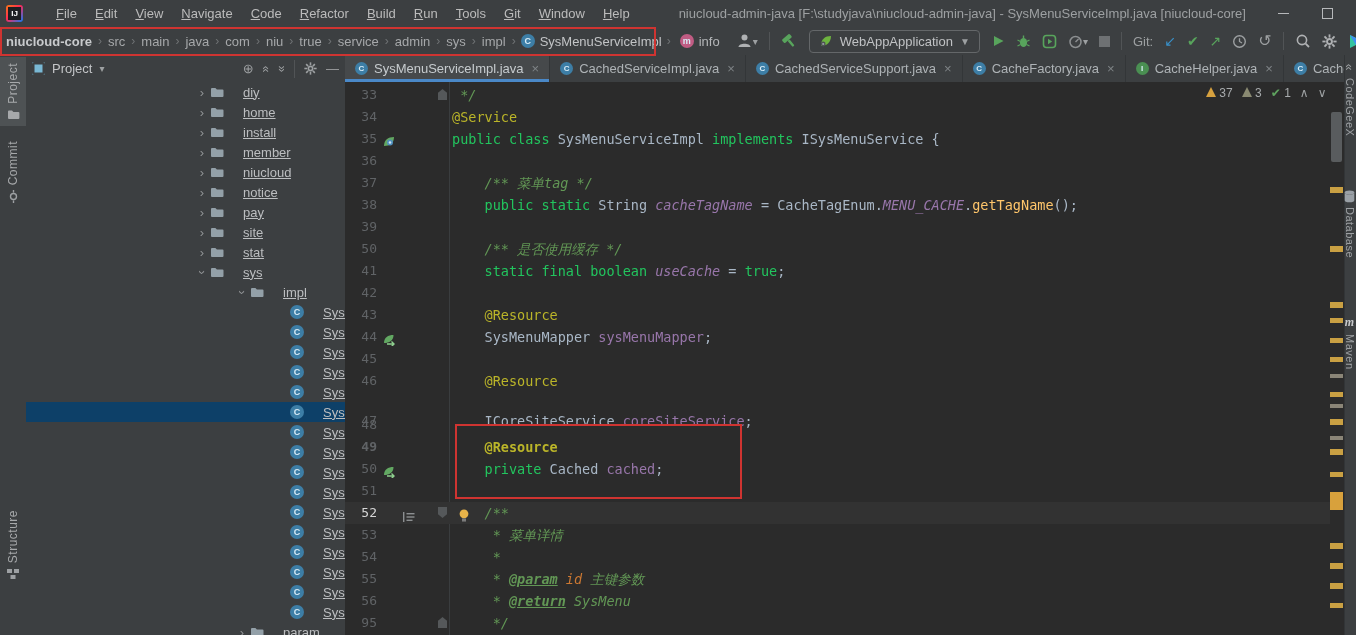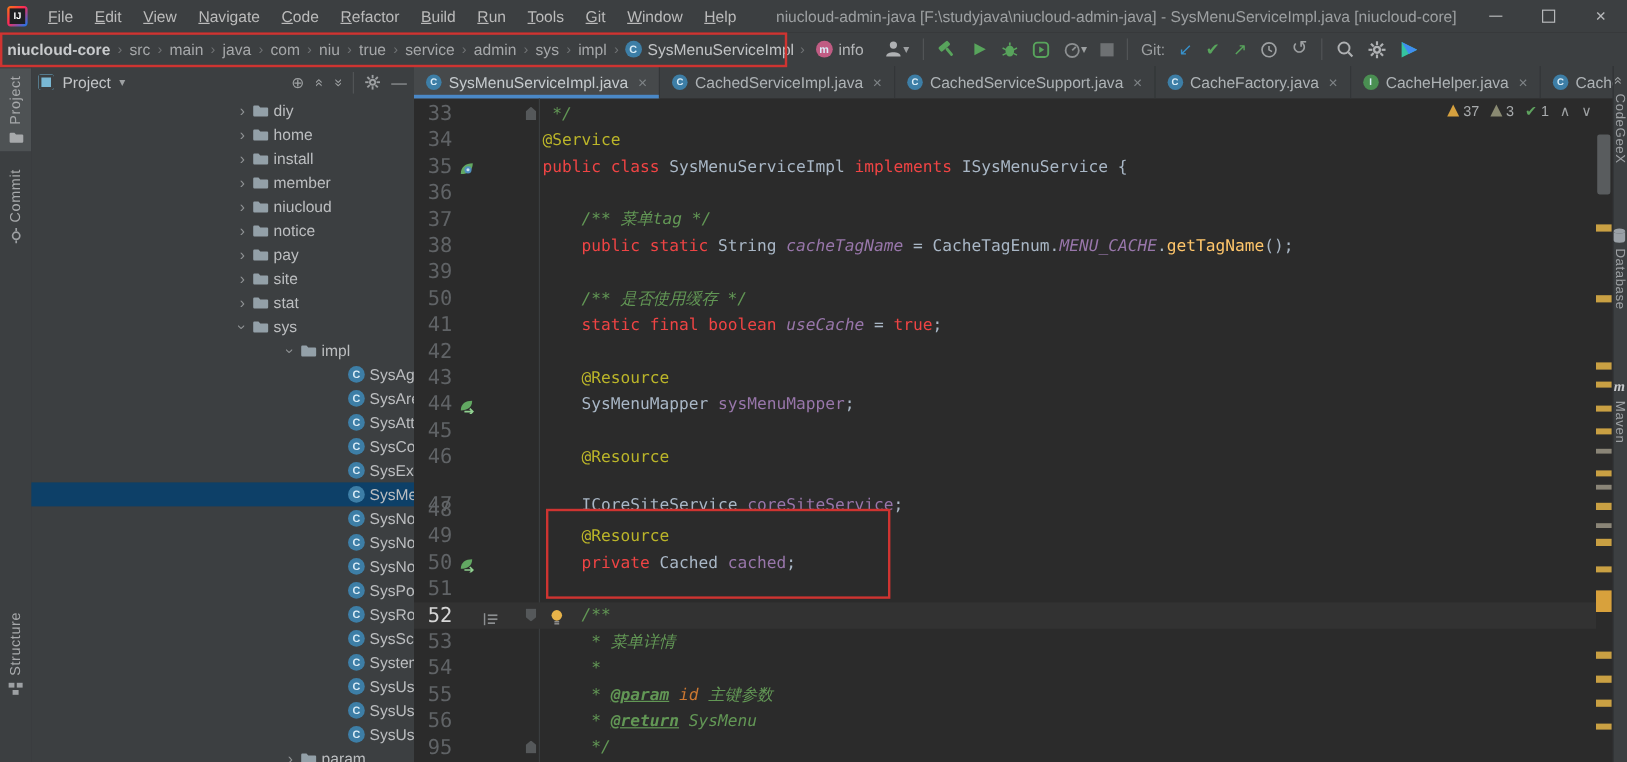--- a/index.html
+++ b/index.html
@@ -1,20 +1,20 @@
 <!DOCTYPE html>
 <html><head>
 <meta charset="utf-8">
 <style>
   html,body{margin:0;padding:0;background:#1e1e1e;}
   #app{position:relative;width:1356px;height:635px;background:#2b2b2b;overflow:hidden;
        font-family:"Liberation Sans",sans-serif;color:#bbbbbb;font-size:13px;}
   
   .titlebar{position:absolute;left:0;top:0;width:1356px;height:27px;background:#3c3f41;
-            display:flex;align-items:center;gap:0;}
+            display:flex;align-items:center;gap:16px;}
   .logo{width:17px;height:17px;margin:0 8px 0 6px;border-radius:3px;
         background:linear-gradient(135deg,#f97a12,#fe2857 45%,#087cfa);position:relative;flex:0 0 auto;}
   .logo i{position:absolute;inset:2px;background:#1e1f22;font:bold 8px/13px "Liberation Sans",sans-serif;
           color:#fff;text-align:center;font-style:normal;}
   .menu-item{padding:0 9px;line-height:27px;color:#bbbbbb;}
   .menu-item::first-letter{text-decoration:underline;}
   .win-title{margin-left:24px;color:#9da0a2;white-space:nowrap;}
   .win-controls{margin-left:auto;display:flex;align-items:center;height:100%;}
   .win-btn{width:44px;height:100%;display:flex;align-items:center;justify-content:center;color:#b6b8ba;}
   .wmin{width:11px;border-top:1.5px solid #b6b8ba;display:block;}
@@ -55,42 +55,42 @@
   .pj-ticon{width:13px;height:13px;border-radius:2px;background:#4d94b8;box-shadow:inset 0 0 0 2.5px #3c3f41, inset 0 0 0 8px #79b8d4;}
   .pj-title{color:#c3c5c7;}
   .pj-actions{margin-left:auto;display:flex;align-items:center;gap:9px;color:#9da0a2;}
   .rot90{display:inline-block;transform:rotate(90deg);font-size:12px;}
   .rot-90{display:inline-block;transform:rotate(-90deg);font-size:12px;}
   .tree{position:absolute;left:0;top:27px;right:0;bottom:0;}
   .trow{position:absolute;left:0;width:319px;height:20px;display:flex;align-items:center;white-space:nowrap;}
   .trow.sel{background:#0d4068;}
   .tchev{width:16px;flex:0 0 auto;text-align:center;color:#8f9294;font-size:13px;}
   .tchev.open{transform:rotate(90deg);}
-  .tlabel{margin-left:4px;color:#bcbec0;overflow:hidden;}
+  .tlabel{margin-left:19px;color:#bcbec0;overflow:hidden;text-decoration:underline;}
   .tico{flex:0 0 auto;display:inline-flex;}
   
   .editor{position:absolute;left:345px;top:55px;width:999px;height:580px;background:#2b2b2b;}
   .tabbar{position:absolute;left:0;top:0;width:999px;height:27px;background:#3c3f41;display:flex;align-items:stretch;}
   .tab{display:flex;align-items:center;gap:6px;padding:0 10px;border-right:1px solid #333638;position:relative;color:#aeb3b6;}
   .tab .cicon{width:13px;height:13px;font-size:8px;line-height:13px;}
   .tab.active{background:#46494b;color:#c6cbce;}
   .tab.active::after{content:"";position:absolute;left:0;right:0;bottom:0;height:3px;background:#4a88c7;}
   .tab-close{color:#7f8487;font-size:13px;margin-left:2px;}
   .codepane{position:absolute;left:0;top:27px;right:0;bottom:0;}
   .gutter-line{position:absolute;left:104px;top:27px;bottom:0;width:0;border-left:1px solid #3a3d3f;}
   .line{position:absolute;left:0;width:985px;height:22px;font-family:"DejaVu Sans Mono",monospace;font-size:13.5px;line-height:22px;}
   .line.cur{background:#323232;text-decoration:underline;}
-  .ln{position:absolute;left:0;width:32px;text-align:right;color:#606366;font-size:17px;}
+  .ln{position:absolute;left:0;width:32px;text-align:right;color:#606366;font-size:13px;}
   .line.cur .ln{color:#d6d6d6;}
   .gicon{position:absolute;left:37px;top:4px;}
   .fold{position:absolute;left:93px;top:5px;width:9px;height:11px;}
   .fold-end{clip-path:polygon(50% 0,100% 35%,100% 100%,0 100%,0 35%);background:#55585a;}
   .fold-open{clip-path:polygon(0 0,100% 0,100% 65%,50% 100%,0 65%);background:#55585a;}
   .codetext{position:absolute;left:107px;white-space:pre;color:#a9b7c6;}
-  .tk-k{color:#ef4444;} .tk-ann{color:#bbb529;} .tk-txt{color:#a9b7c6;}
+  .tk-k{color:#22c55e;} .tk-ann{color:#bbb529;} .tk-txt{color:#a9b7c6;}
   .tk-doc{color:#629755;font-style:italic;}
   .tk-doctag{color:#629755;font-weight:bold;font-style:italic;text-decoration:underline;}
   .tk-docval{color:#cc7832;font-style:italic;}
   .tk-field{color:#9876aa;} .tk-sfield{color:#9876aa;font-style:italic;}
   .tk-const{color:#9876aa;font-style:italic;} .tk-meth{color:#ffc66b;}
   .g-list{position:absolute;left:58px;top:5px;}
   .g-bulb{position:absolute;left:113px;top:4px;}
   .inspect{position:absolute;left:861px;top:31px;display:flex;align-items:center;gap:9px;color:#a8abad;font-size:12px;}
   .tri{width:0;height:0;border-left:5.5px solid transparent;border-right:5.5px solid transparent;border-bottom:10px solid #d6a13f;display:inline-block;}
   .tri.weak{border-bottom-color:#8a8a72;}
@@ -184,20 +184,31 @@
           <span class="caret">▾</span>
       </span>
       <span class="nav-divider"></span>
       <span class="svgi">
         <svg width="17" height="16">
             <g transform="rotate(-40 8 8)">
               <rect x="3" y="2.5" width="10" height="4.5" rx="1.2" fill="#58a45c"></rect>
               <rect x="7" y="7" width="2.4" height="8" rx="1" fill="#58a45c"></rect>
             </g>
           </svg>
+      </span>
+      <span class="run-combo">
+        <span class="svgi">
+          <svg width="14" height="14">
+              <path d="M2 12 C2 5 6 2 12 2 C12 8 8 12 2 12 Z" fill="#6db33f"></path>
+              <circle cx="4.2" cy="10" r="2.4" fill="#4e5254"></circle>
+              <circle cx="4.2" cy="10" r="1.1" fill="#9aa0a6"></circle>
+            </svg>
+        </span>
+        <span>WebAppApplication</span>
+        <span class="caret">▼</span>
       </span>
       <span class="svgi">
         <svg width="14" height="14">
             <path d="M3 2 L12.5 7 L3 12 Z" fill="#58a45c"></path>
           </svg>
       </span>
       <span class="svgi">
         <svg width="15" height="15">
             <ellipse cx="7.5" cy="8.5" rx="3.6" ry="4.6" fill="#58a45c"></ellipse>
             <line x1="7.5" y1="1.5" x2="7.5" y2="4" stroke="#58a45c" stroke-width="1.4"></line>
@@ -686,21 +697,21 @@
             <span class="codetext"><span class="tk-txt">    </span><span class="tk-ann">@Resource</span></span>
           </div>
           <div class="line" style="top: 328px;">
             <span class="ln">47</span>
             <span class="codetext"><span class="tk-txt">    </span><span class="tk-txt">ICoreSiteService </span><span class="tk-field">coreSiteService</span><span class="tk-txt">;</span></span>
           </div>
           <div class="line" style="top: 332px;">
             <span class="ln">48</span>
             <span class="codetext"></span>
           </div>
-          <div class="line" style="top: 354px;">
+          <div class="line" style="top: 354px; font-weight: bold;">
             <span class="ln">49</span>
             <span class="codetext"><span class="tk-txt">    </span><span class="tk-ann">@Resource</span></span>
           </div>
           <div class="line" style="top: 376px;">
             <span class="ln">50</span>
             <span class="gicon"><svg width="14" height="13">
                 <path d="M2 10 C2 4.5 6 2 11.5 2 C11.5 7.5 7.5 10 2 10 Z" fill="#62a862"></path>
                 <path d="M5 11 L12 11 M9.5 8.5 L12 11 L9.5 13.5" stroke="#8fd08f" stroke-width="1.4" fill="none"></path>
               </svg></span>
             <span class="codetext"><span class="tk-txt">    </span><span class="tk-k">private </span><span class="tk-txt">Cached </span><span class="tk-field">cached</span><span class="tk-txt">;</span></span>

